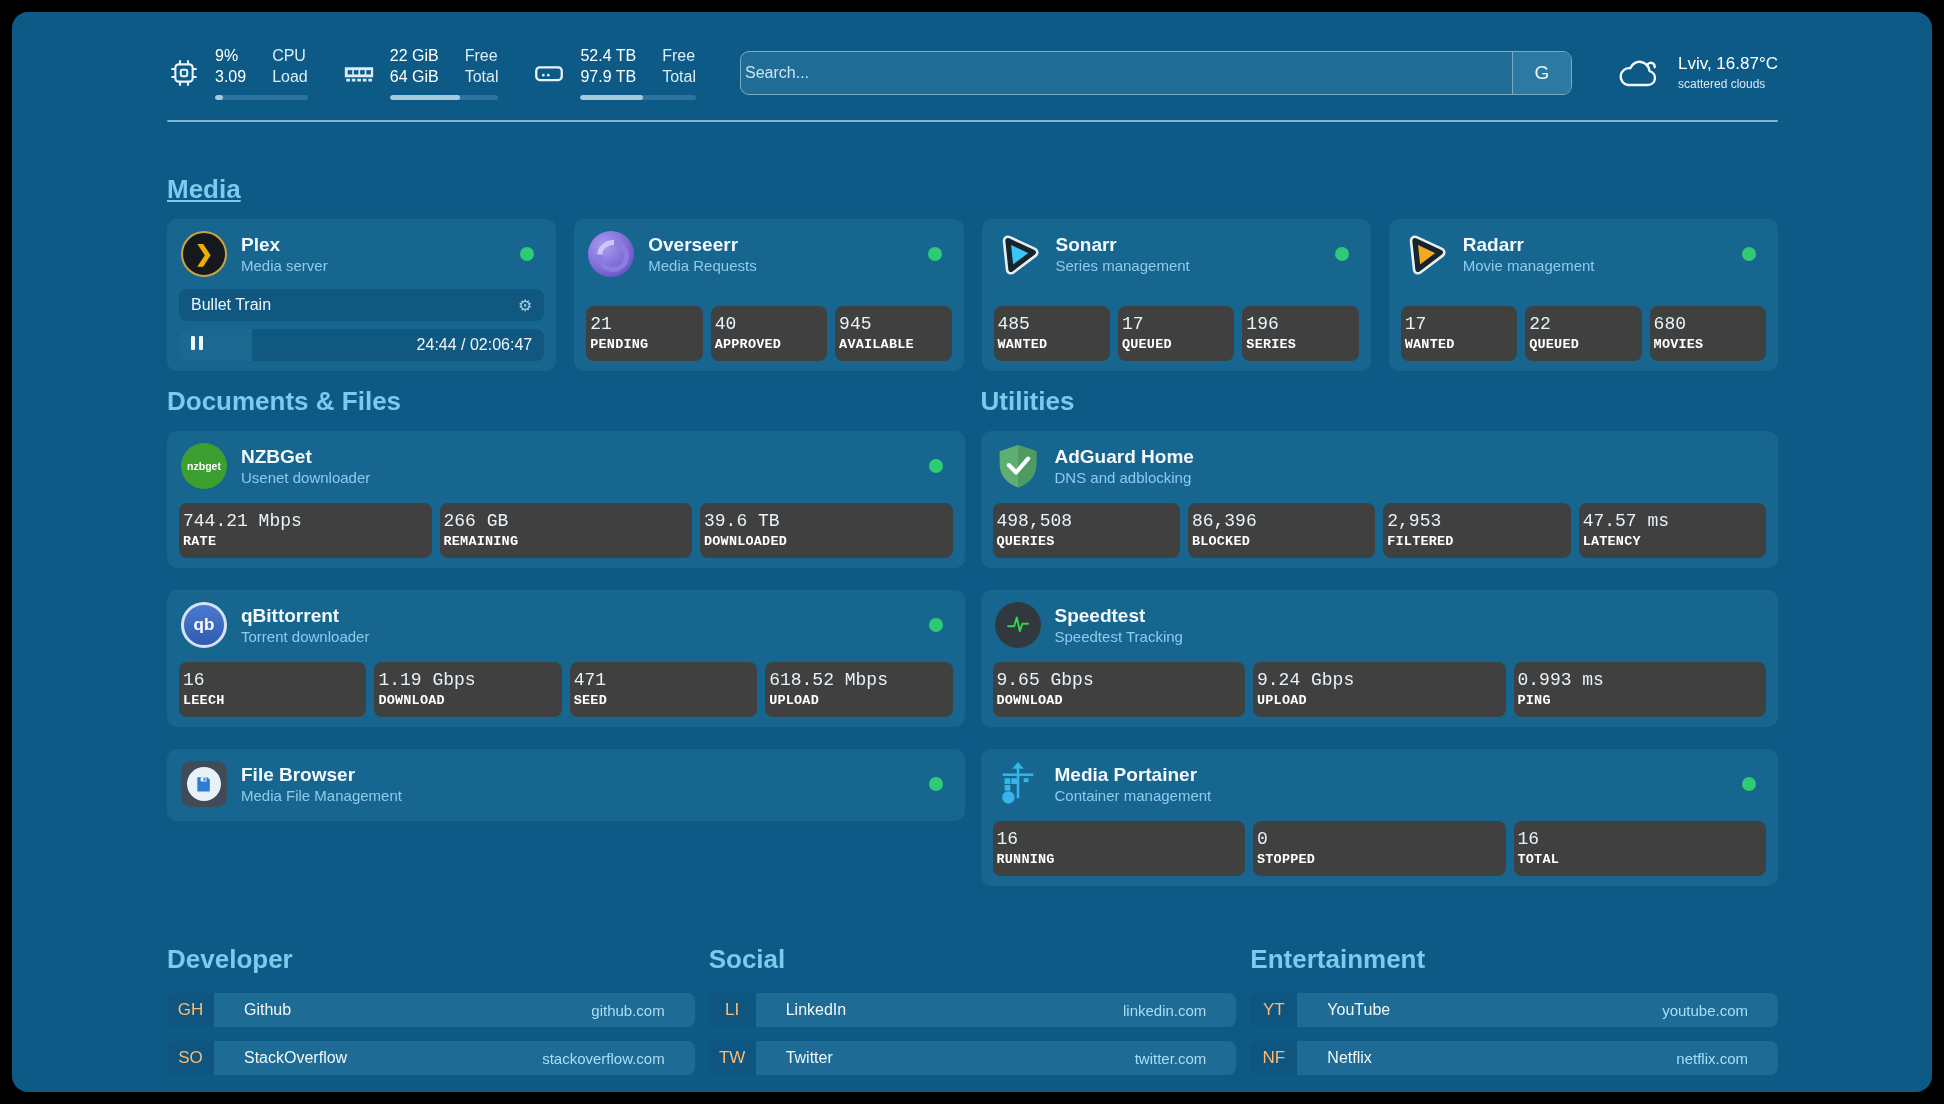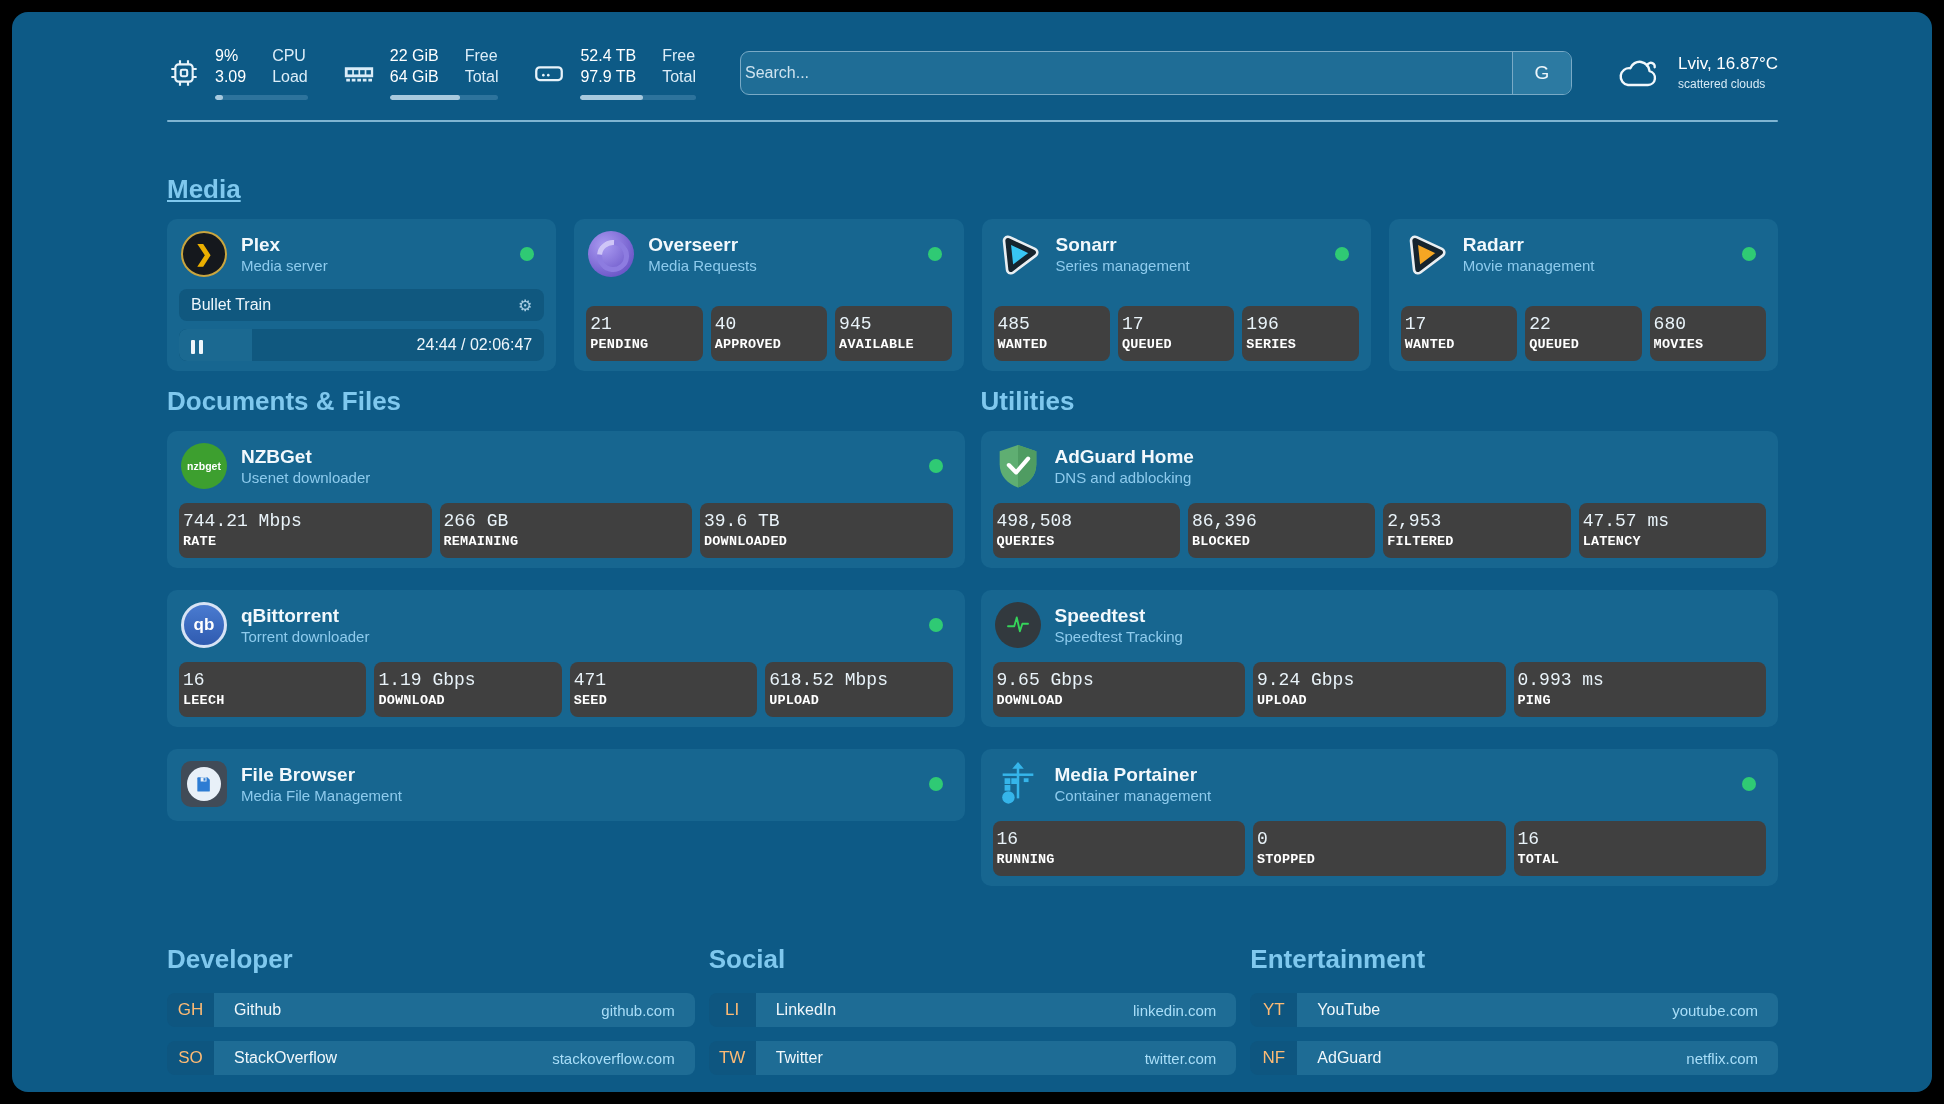--- a/index.html
+++ b/index.html
@@ -55,21 +55,21 @@
   .stat-row{display:flex;gap:8px;margin-top:auto;padding-top:10px;}
   .stat-block{flex:1;background:#404040;border-radius:8px;text-align:left;padding:8px 4px 9px;font-family:Liberation Mono, monospace;}
   .stat-value{font-size:18px;color:#e9f3f9;}
   .stat-label{font-size:13.5px;color:#ffffff;font-weight:700;margin-top:3px;letter-spacing:.2px;}
 
   
   .plex-row{background:#10587f;border-radius:8px;margin-top:8px;padding:0 12px;height:32px;
             display:flex;align-items:center;color:#eef6fb;font-size:16px;position:relative;overflow:hidden;}
   .plex-row .spacer{flex:1;}
   .plex-fill{position:absolute;left:0;top:0;bottom:0;background:#1b6991;border-radius:8px 0 0 8px;}
-  .plex-row .above{position:relative;display:flex;align-items:flex-end;width:100%;}
+  .plex-row .above{position:relative;display:flex;align-items:flex-start;width:100%;}
   .pause{display:inline-flex;gap:4px;margin-right:10px;}
   .pause span{display:block;width:4px;height:14px;background:#eef6fb;border-radius:1px;}
   .gear{color:#a8cde3;font-size:16px;}
 
   
   .cicon{width:46px;height:46px;border-radius:50%;display:flex;align-items:center;justify-content:center;box-sizing:border-box;}
   .plex-c{background:#15181d;border:2px solid #c9a53f;color:#ebaf00;font-size:22px;font-weight:700;}
   .overseerr-c{background:radial-gradient(circle at 35% 32%,#ab9cf2,#6d58c9 75%);position:relative;}
   .overseerr-c::after{content:"";position:absolute;left:9px;top:9px;width:22px;height:22px;border-radius:50%;
                       border:5px solid #8d7ce0;border-top-color:#cfc6f7;transform:rotate(-40deg);}
@@ -80,21 +80,21 @@
   .fb-inner{width:34px;height:34px;border-radius:50%;background:#e8f0f8;display:flex;align-items:center;justify-content:center;}
 
   
   .bookmarks{display:flex;gap:14px;margin-top:58px;}
   .bm-group{flex:1;display:flex;flex-direction:column;}
   .bm-group .section-title{margin-bottom:18px;}
   .bm-row{display:flex;height:34px;margin-bottom:14px;border-radius:8px;cursor:pointer;}
   .bm-abbr{width:47px;background:#0e5680;color:#fdba74;display:flex;align-items:center;justify-content:center;
            font-size:17px;border-radius:8px 0 0 8px;flex:none;}
   .bm-body{flex:1;background:#1e6c95;display:flex;align-items:center;justify-content:space-between;
-           padding:0 20px;border-radius:0 8px 8px 0;}
+           padding:0 30px;border-radius:0 8px 8px 0;}
   .bm-name{color:#f0f7fb;font-size:16px;}
   .bm-url{color:#a9def8;font-size:15px;}
 
   svg{display:block;}
 </style>
 </head>
 <body>
 
 <div class="frame">
 <div class="panel">
@@ -557,21 +557,21 @@
       <div class="bm-row">
         <div class="bm-abbr">YT</div>
         <div class="bm-body">
           <span class="bm-name">YouTube</span>
           <span class="bm-url">youtube.com</span>
         </div>
       </div>
       <div class="bm-row">
         <div class="bm-abbr">NF</div>
         <div class="bm-body">
-          <span class="bm-name">AdGuard</span>
+          <span class="bm-name">Netflix</span>
           <span class="bm-url">netflix.com</span>
         </div>
       </div>
 
     </div>
   </div>
 
 </div>
 </div>
 

